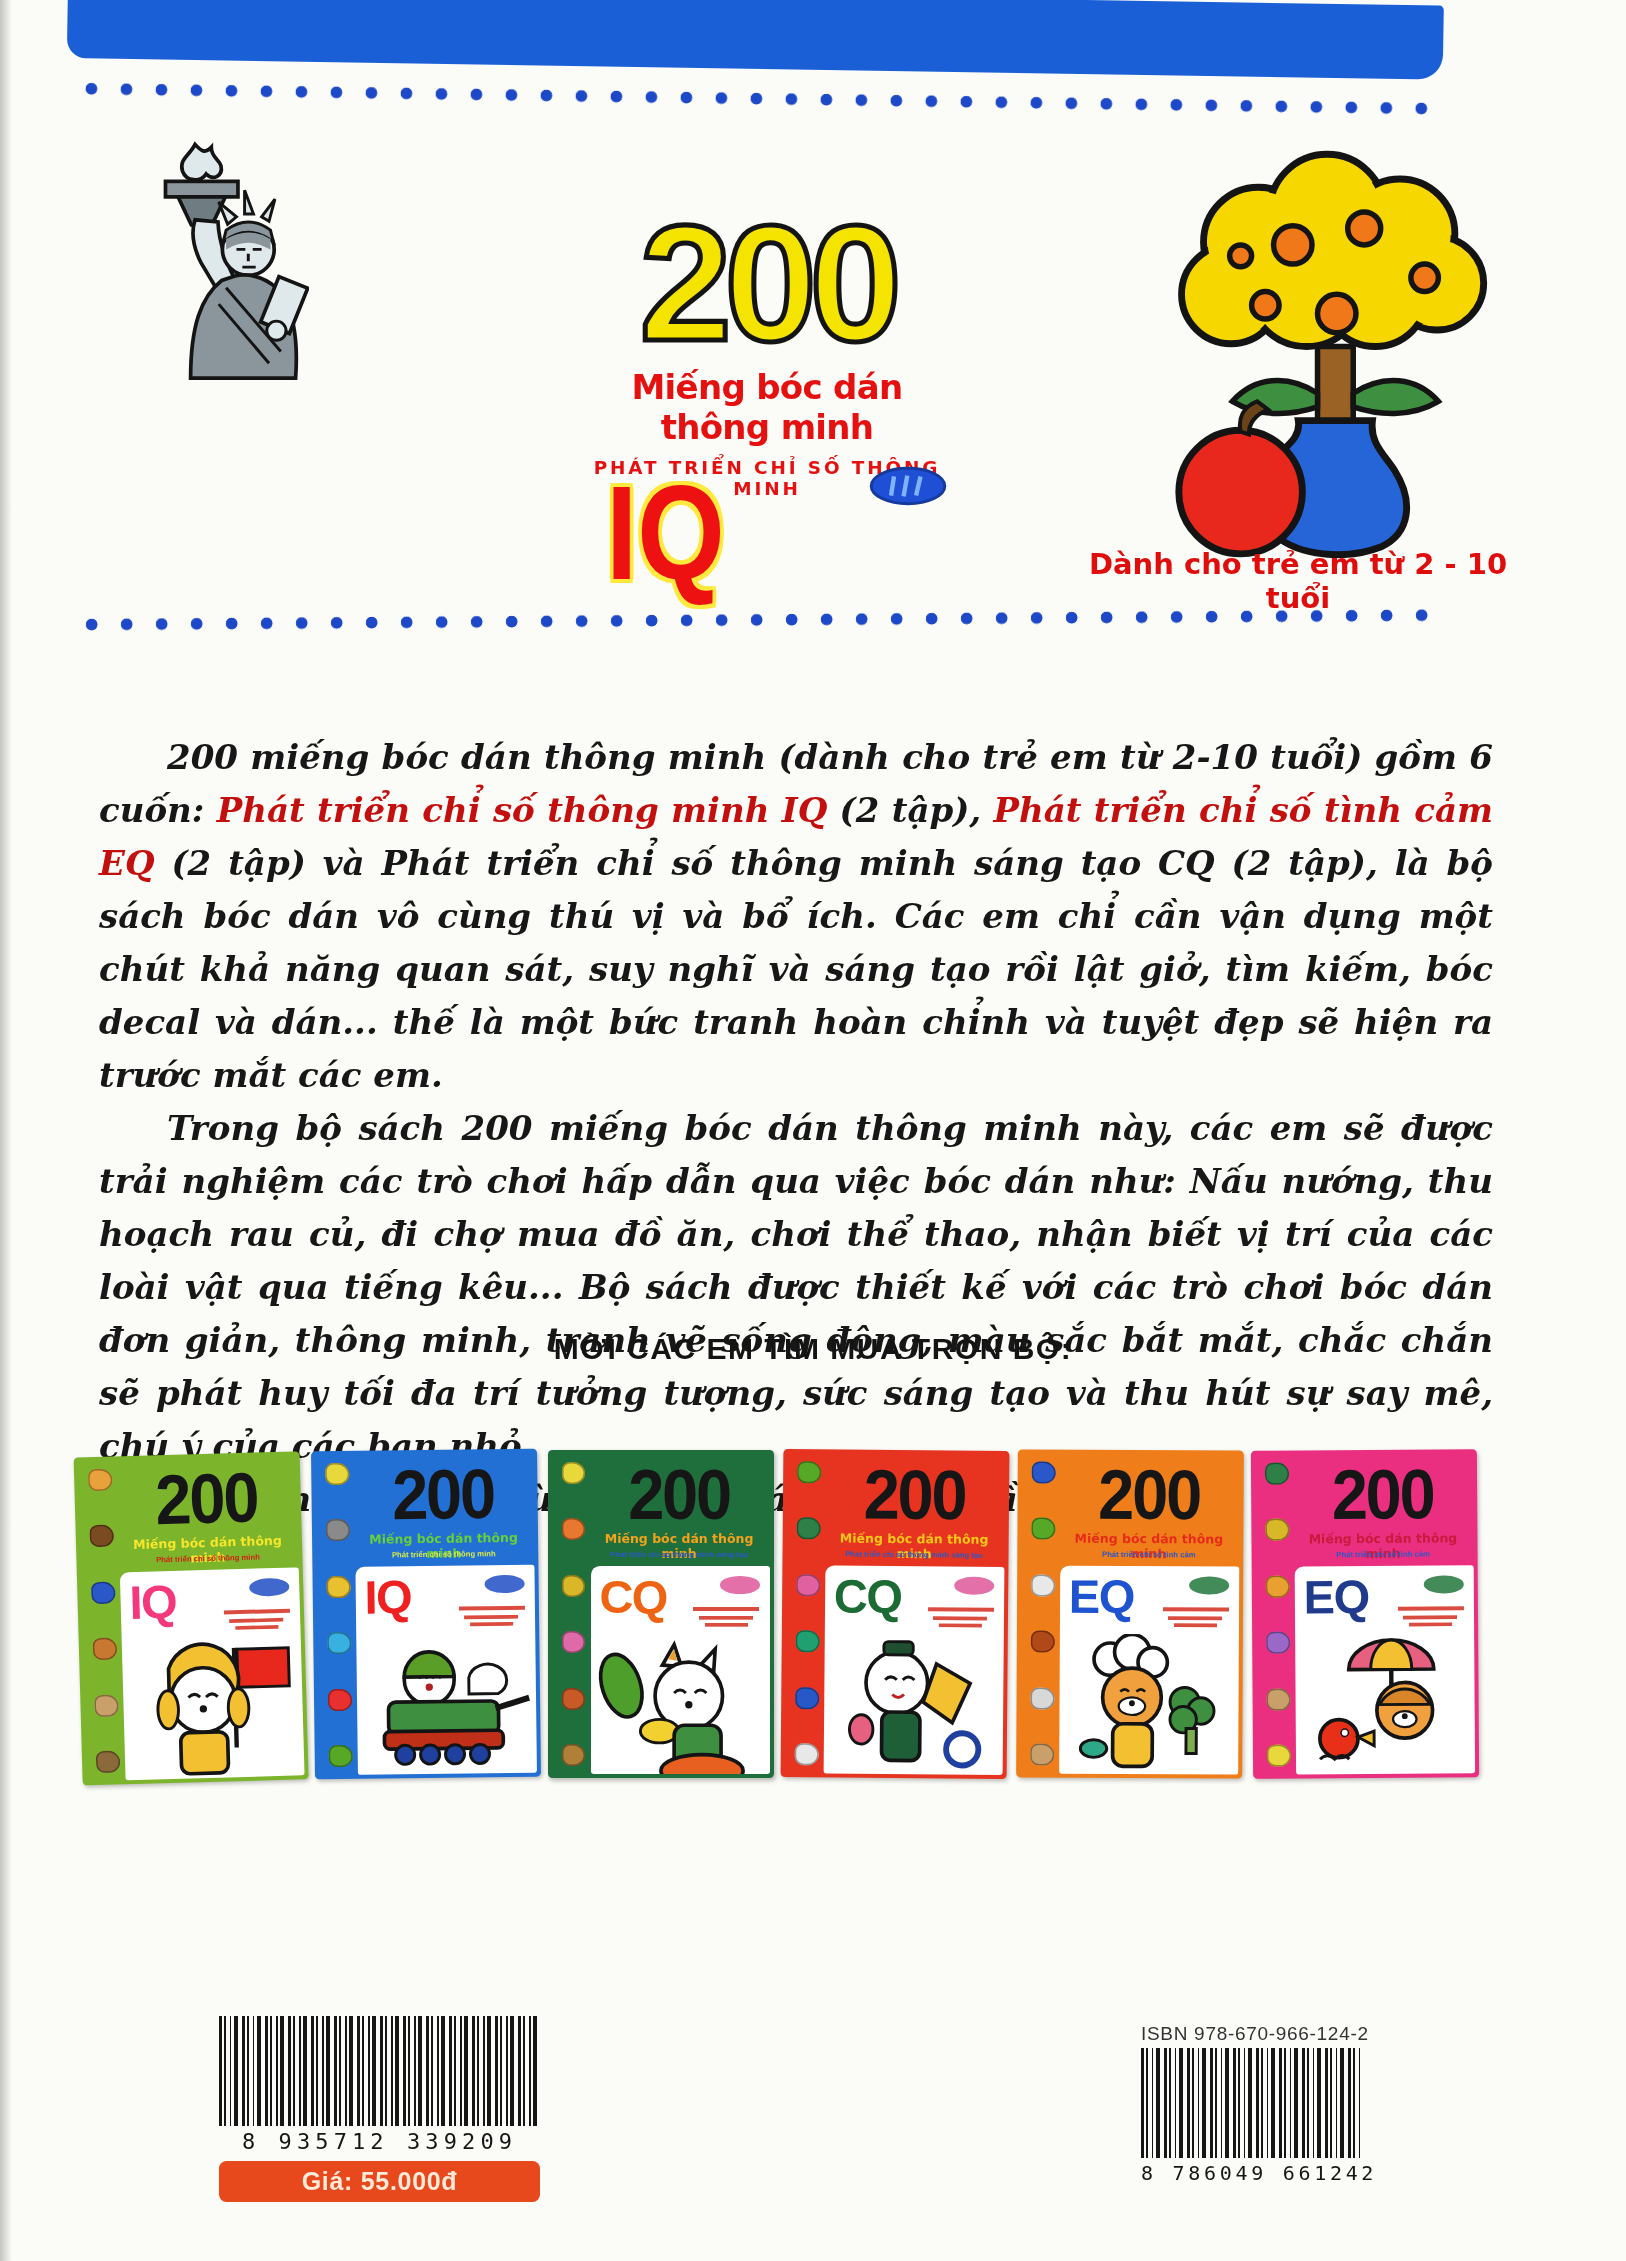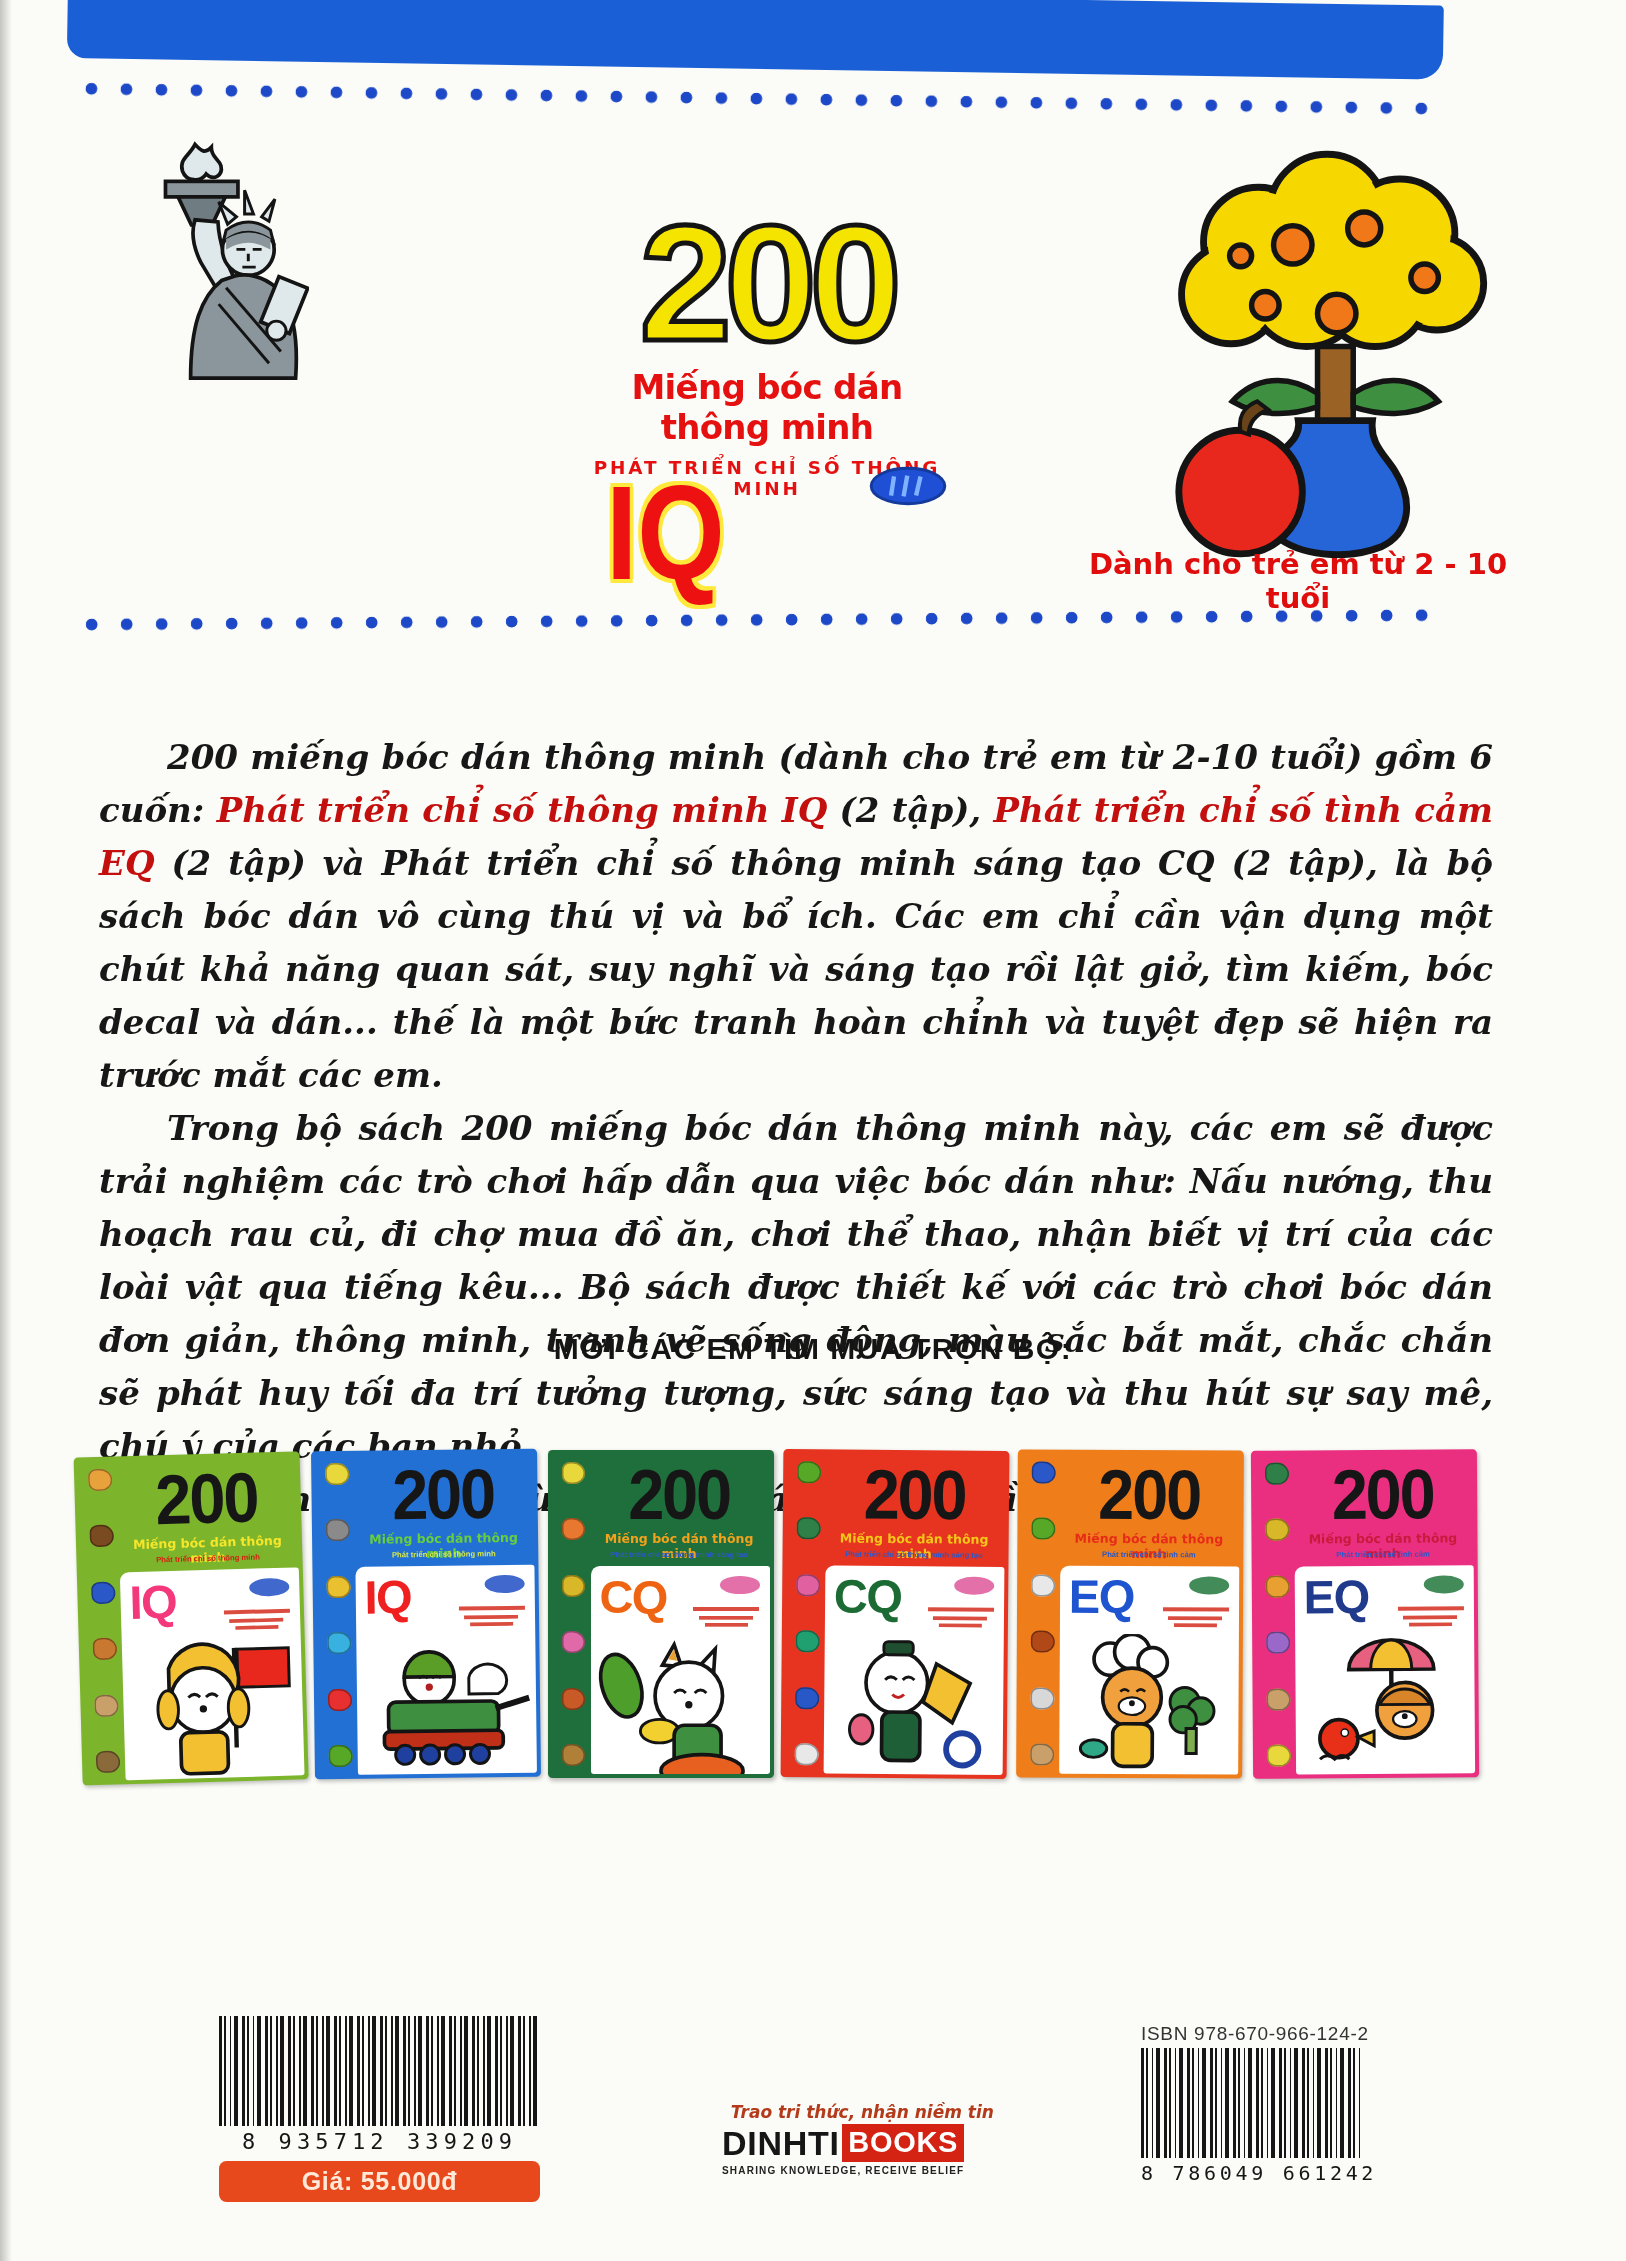--- a/index.html
+++ b/index.html
@@ -390,28 +390,20 @@
 
   </div>
 
   <div class="bc-left">
     <div class="barcode-bars"></div>
     <div class="barcode-digits">8 935712 339209</div>
     <div class="price-band">Giá: 55.000đ</div>
   </div>
 
 
-  <div class="books-block">
-    <div class="brand-line">Trao tri thức, nhận niềm tin</div>
-    <div class="brand-row">
-      <span class="brand-name">DINHTI</span>
-      <span class="brand-books">BOOKS</span>
-    </div>
-    <div class="brand-slogan">SHARING KNOWLEDGE, RECEIVE BELIEF</div>
-  </div>
 
   <div class="bc-right">
     <div class="isbn-label">ISBN 978-670-966-124-2</div>
     <div class="barcode-bars"></div>
     <div class="barcode-digits">8 786049 661242</div>
   </div>
 
 </div>
 
 

